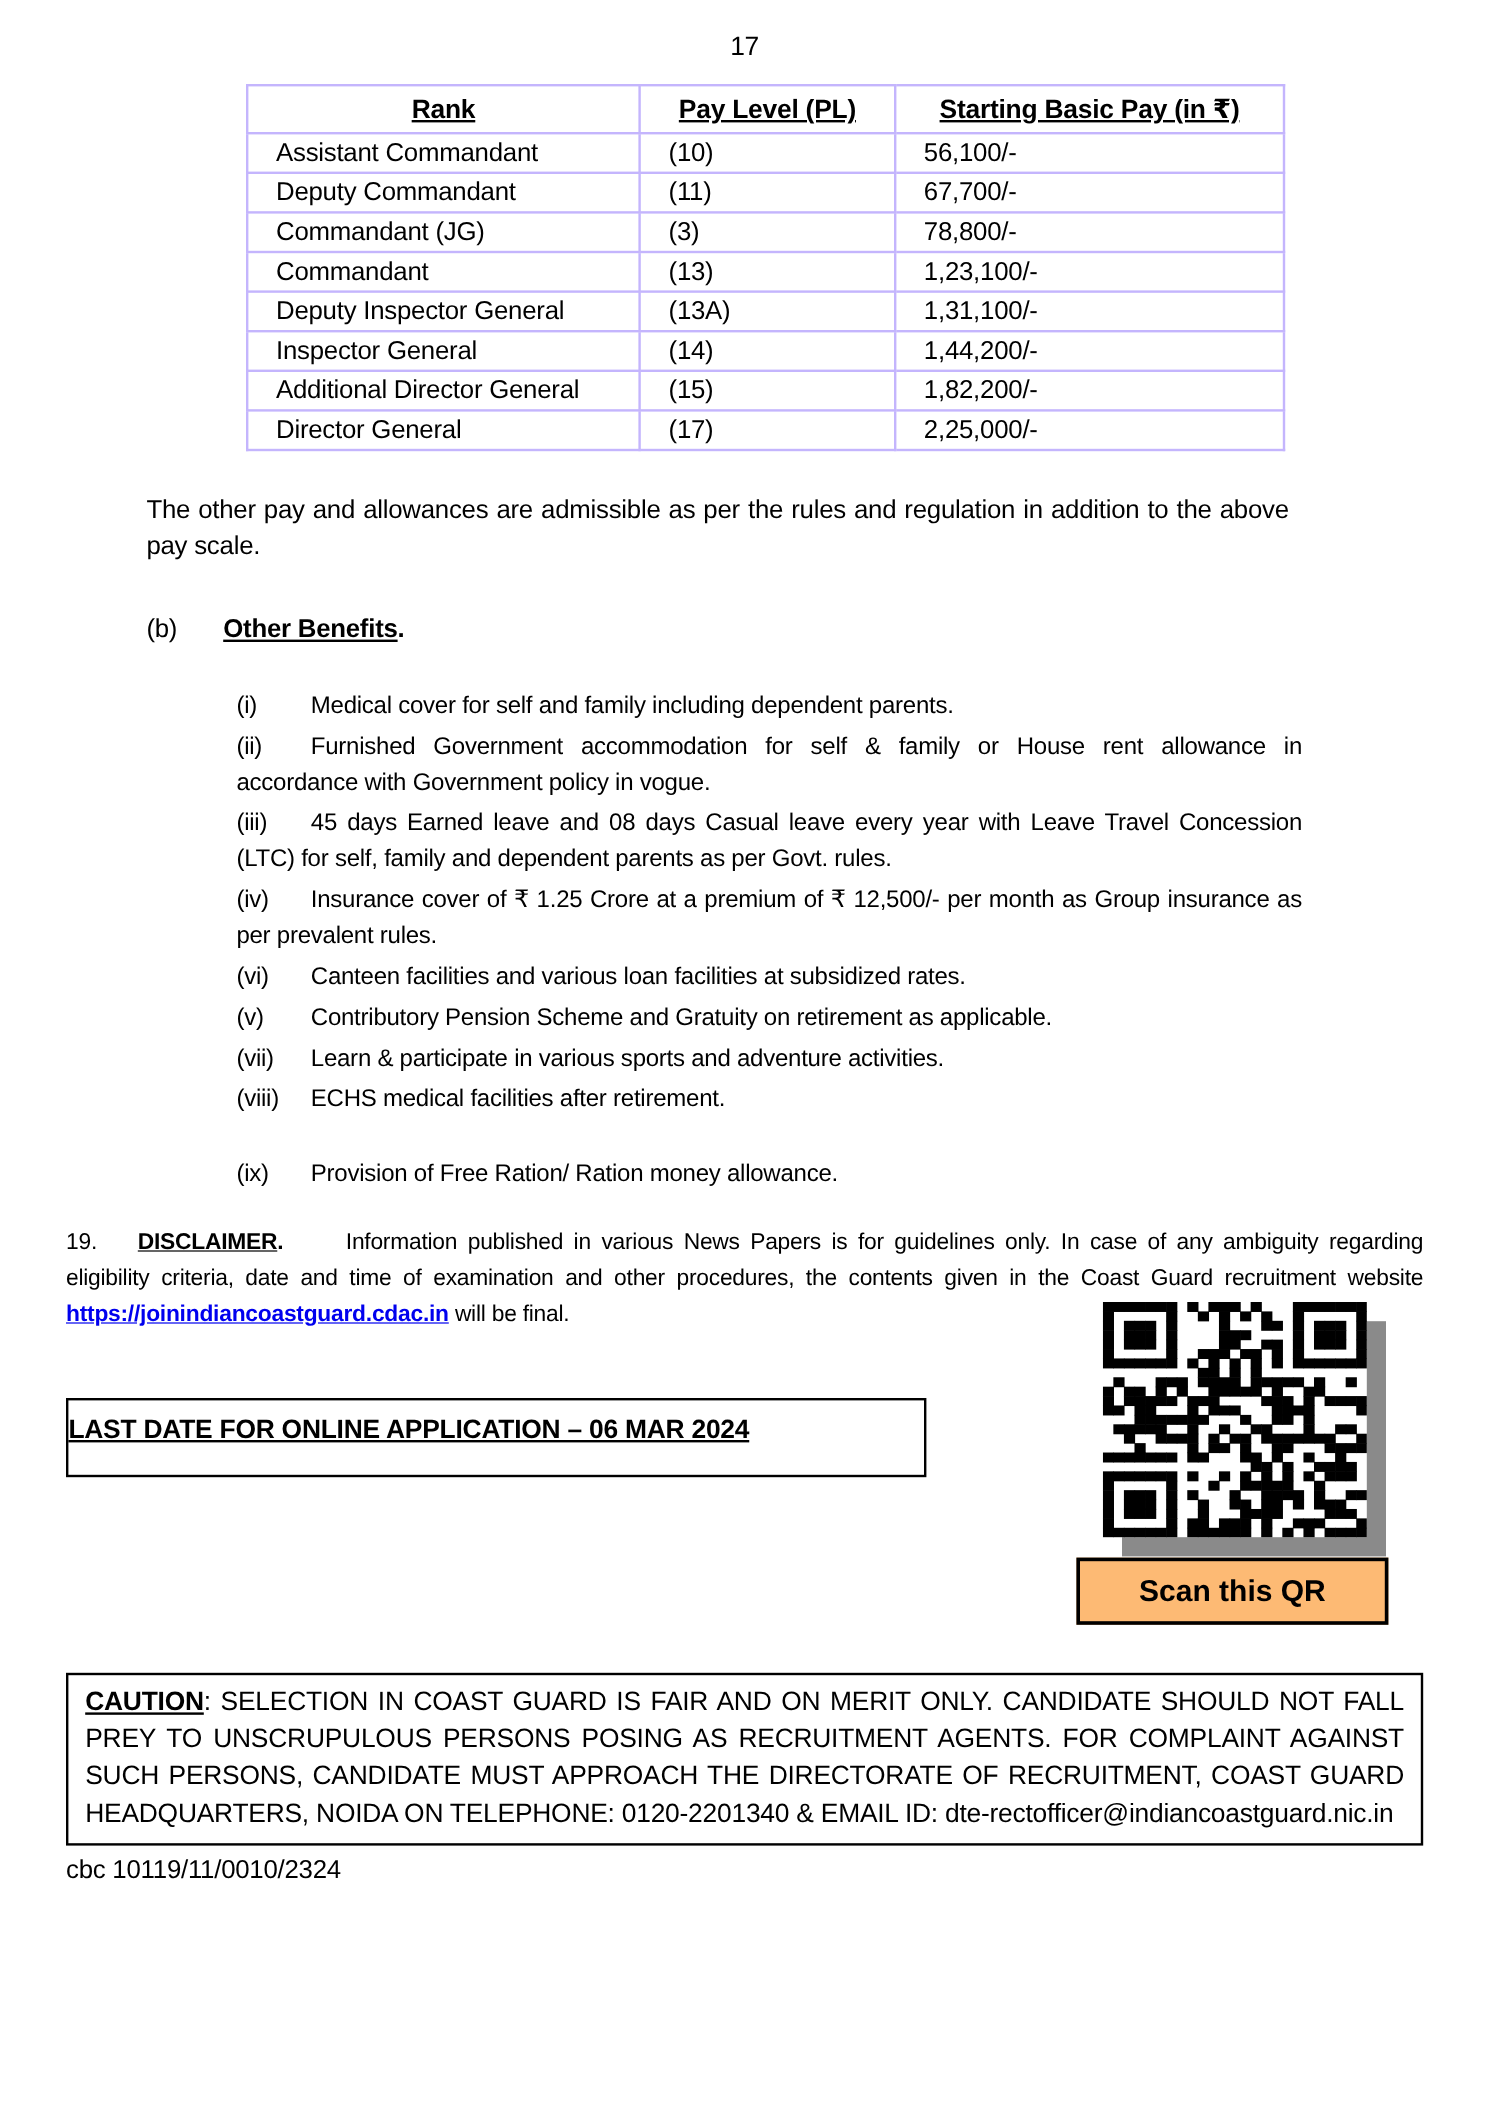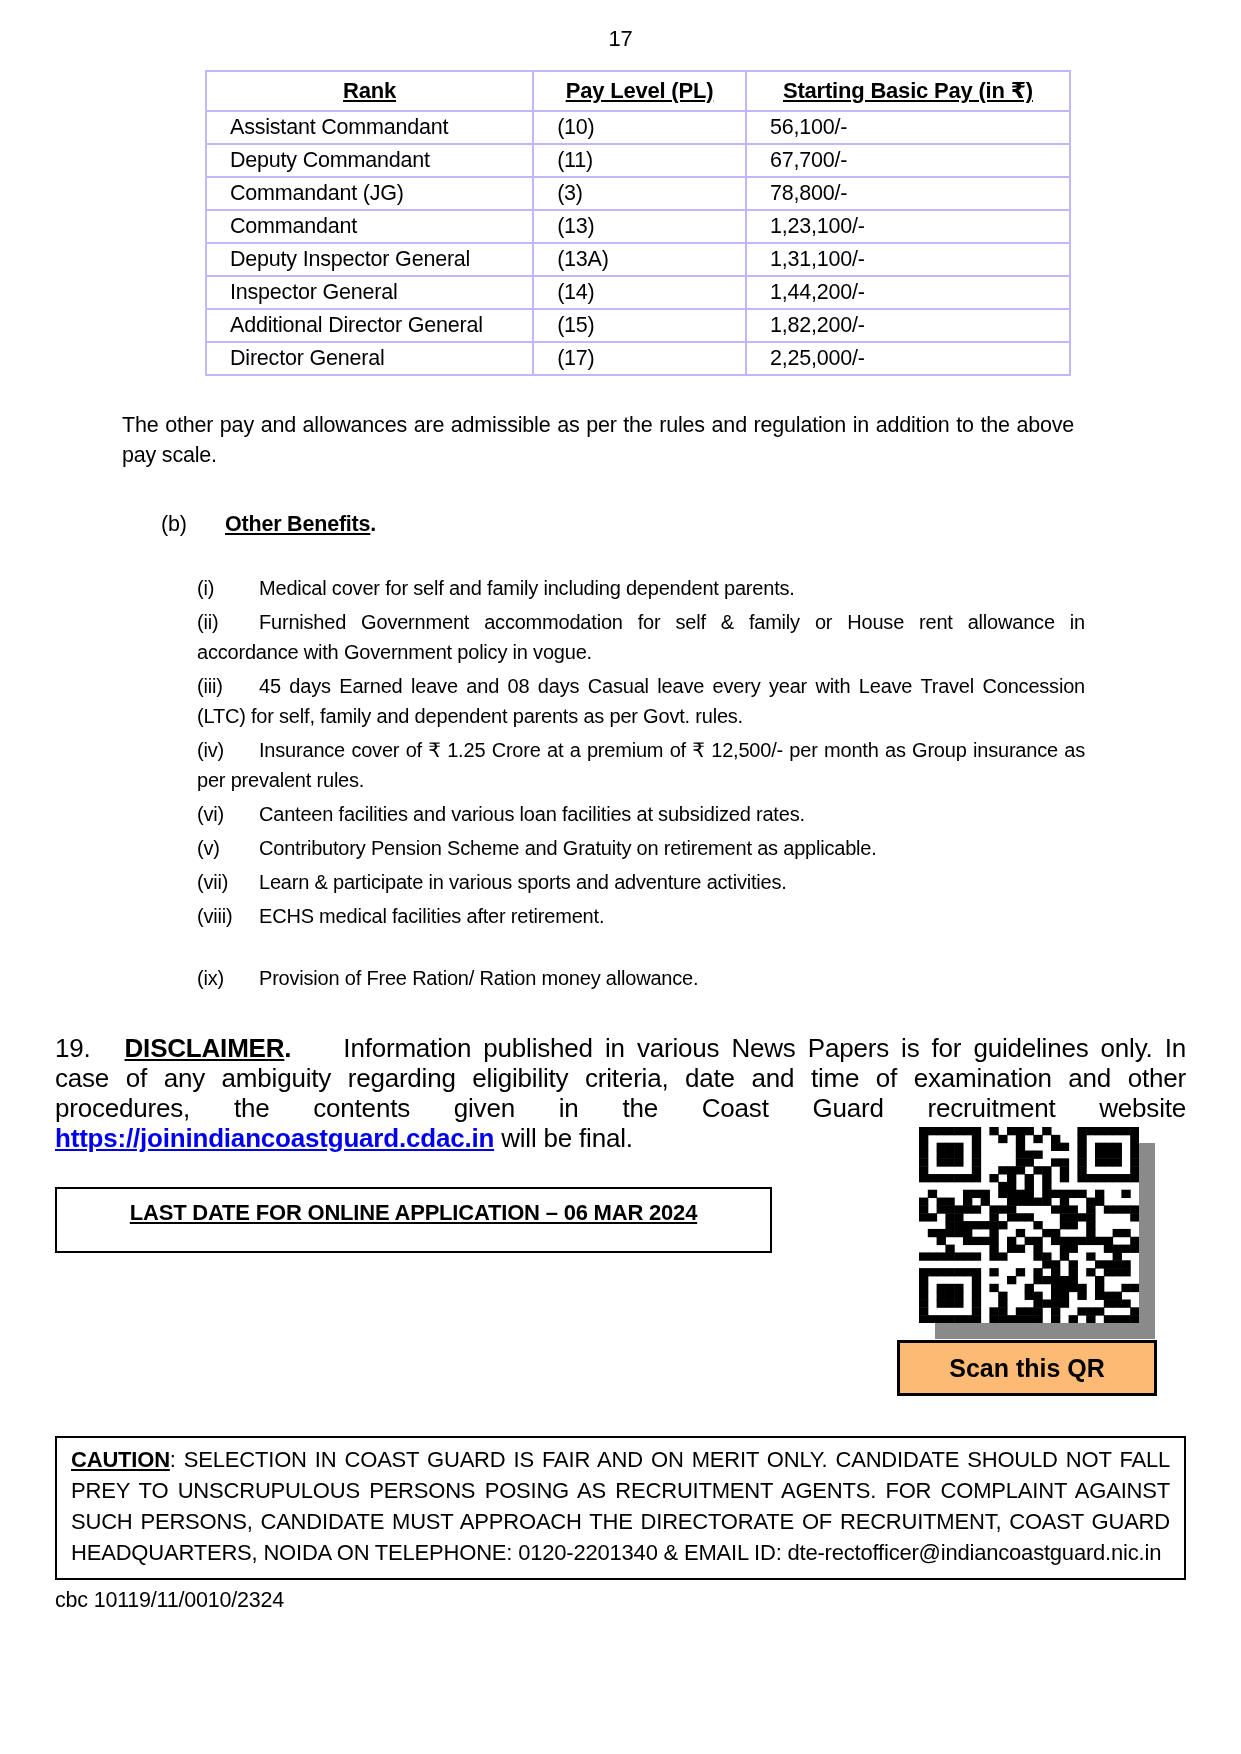--- a/index.html
+++ b/index.html
@@ -13,40 +13,40 @@
   .pageno{text-align:center;font-size:22px;margin-bottom:18px}
 
   
   table.paytable{border-collapse:collapse;margin-left:150px;width:866px}
   .paytable th,.paytable td{border:2px solid #c4b5fd;font-size:21.5px;padding:1px 23px;height:33px;vertical-align:middle}
   .paytable th{font-weight:bold;text-decoration:underline;text-align:center;height:40px;font-size:22px}
   .paytable td.c-level{text-align:left}
 
   .intro{margin:34px 0 0 67px;width:952px;font-size:21.5px;line-height:30px;text-align:justify}
 
-  .bhead{margin:42px 0 0 106px;font-size:21.5px}
+  .bhead{margin:42px 0 0 67px;font-size:21.5px}
   .blabel{display:inline-block;width:64px}
   .btitle{font-weight:bold;text-decoration:underline}
   .bperiod{font-weight:bold}
 
   .benefits{margin:36px 0 0 142px;width:888px}
   .li{font-size:20px;line-height:30px;text-align:justify;margin-bottom:4px}
   .li .num{display:inline-block;width:62px}
   .li:last-child{margin-top:32px}
 
-  .disclaimer{margin-top:40px;font-size:26px;line-height:30px;text-align:justify}
+  .disclaimer{margin-top:28px;font-size:19px;line-height:30px;text-align:justify}
   .sp1{display:inline-block;width:34px}
   .sp2{display:inline-block;width:52px}
   .b{font-weight:bold}
   .u{text-decoration:underline}
   a.link{color:#0000EE;font-weight:bold;text-decoration:underline}
 
   .bottom-zone{position:relative;height:245px;padding-top:32px}
   .important{width:838px;font-weight:bold;font-style:italic;font-size:21.5px;line-height:29px;text-align:justify}
-  .lastdate{margin-top:2px;width:717px;height:66px;border:2px solid #000;text-align:center;padding-top:11px;font-size:22px;font-weight:bold}
+  .lastdate{margin-top:22px;width:717px;height:66px;border:2px solid #000;padding-top:11px;font-size:22px;font-weight:bold}
   .lastdate span{text-decoration:underline}
 
   .qr{position:absolute;top:-26px;left:864px;width:220px;height:196px;background:#fff;box-shadow:16px 16px 0 0 #8a8a8a}
   .qr svg{display:block;width:100%;height:100%;fill:#000}
   .qrlabel{position:absolute;top:187px;left:842px;width:260px;height:56px;border:3px solid #000;background:#fdba74;text-align:center;font-weight:bold;font-size:25px;line-height:50px;letter-spacing:0}
 
   .caution{border:2px solid #000;margin-top:38px;padding:6px 14px 10px 14px;font-size:22px;line-height:31px;text-align:justify}
   .footer{margin-top:8px;font-size:21.5px}
 </style>
 </head>

